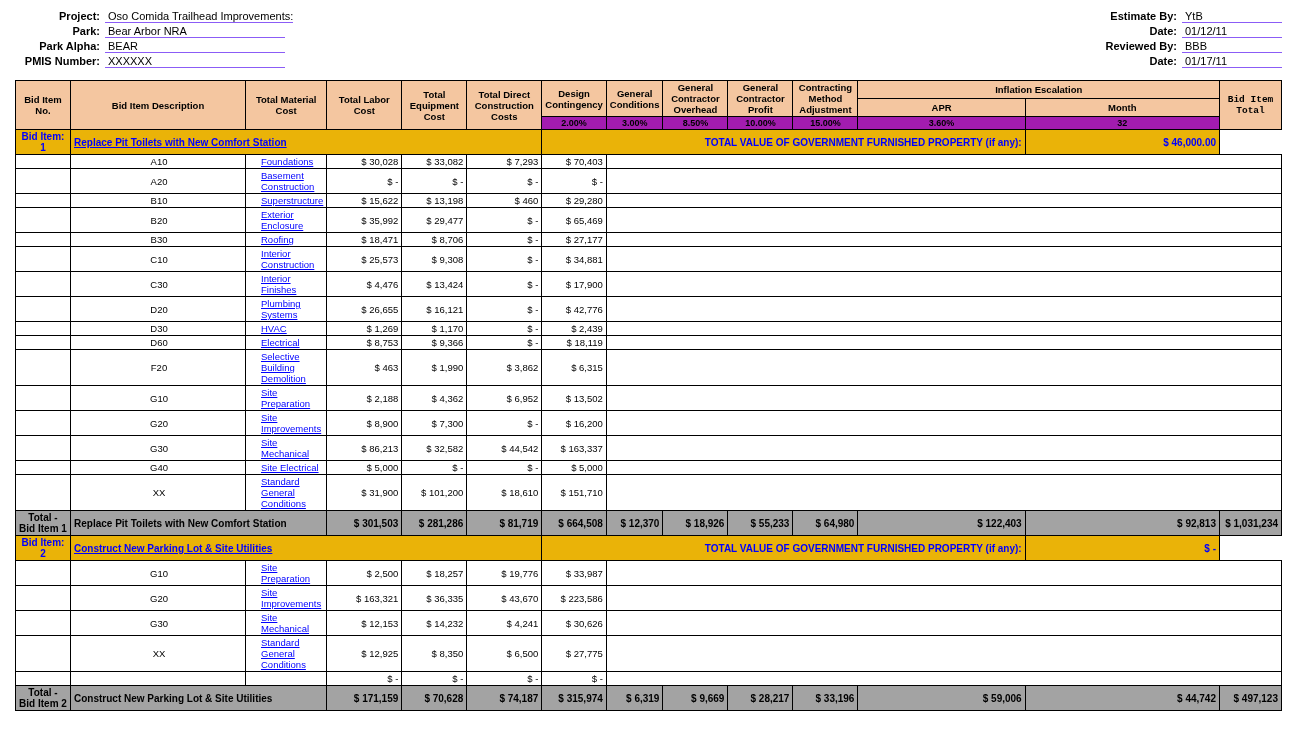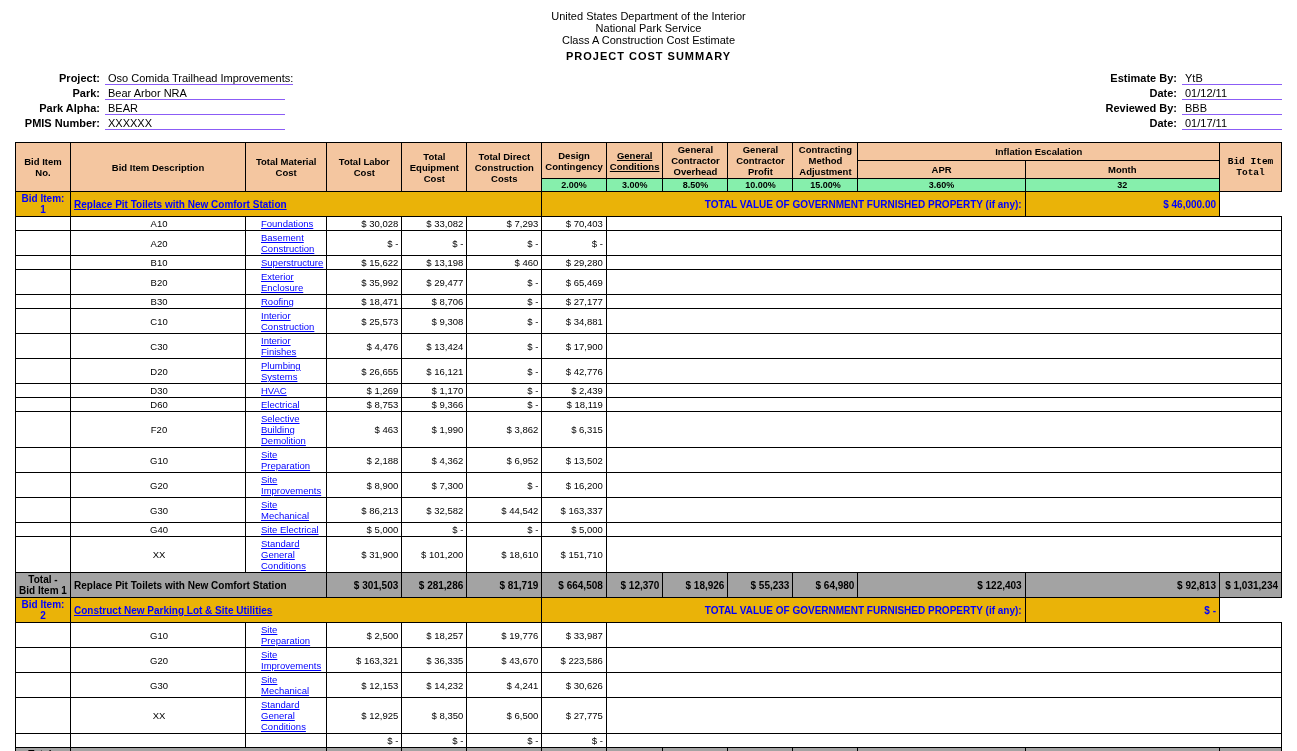--- a/index.html
+++ b/index.html
@@ -18,50 +18,44 @@
     table { border-collapse: collapse; width: 100%; font-size: 10px; }
     th, td { border: 1px solid #000; padding: 1px 3px; vertical-align: middle; }
     .header-group th { background-color: #f4c6a0; text-align: center; font-weight: bold; font-size: 9.5px; }
     .col-bidno { width: 55px; }
     .col-desc { width: 175px; }
     .col-mat { width: 75px; }
     .col-labor { width: 75px; }
     .col-equip { width: 65px; }
     .col-direct { width: 75px; }
     .col-design { width: 55px; }
-    .col-gcond { width: 55px; text-decoration: underline; }
+    .col-gcond { width: 55px; }
     .col-gcoh { width: 65px; }
     .col-gcprof { width: 65px; }
     .col-cma { width: 65px; }
     .col-infl { width: 70px; }
     .col-total { width: 62px; font-family: Liberation Mono, monospace; }
-    .pct-row th { background-color: #86efac; font-size: 9px; text-align: center; }
+    .pct-row th { background-color: #a21caf; font-size: 9px; text-align: center; }
     .bid-item-header td { background-color: #eab308; font-weight: bold; color: #00f; font-size: 10px; margin-top: 36px; }
     .total-row td { background-color: #a3a3a3; font-weight: bold; font-size: 10px; }
     .data-row td { font-size: 9.5px; }
     .right { text-align: right; }
     .center { text-align: center; }
     .blue-link { color: #00f; text-decoration: underline; }
     .indent { padding-left: 5px; }
     .sub-indent { padding-left: 15px; }
     td.money { text-align: right; }
     .gov-prop-label { background-color: #ffff00; font-weight: bold; font-size: 8.5px; text-align: right; }
     .gov-prop-value { background-color: #ffff00; font-weight: bold; font-size: 10px; text-align: right; }
   </style>
 </head>
 <body>
 
 <div class="page">
 
-  <div class="header-center">
-    <div>United States Department of the Interior</div>
-    <div>National Park Service</div>
-    <div>Class A Construction Cost Estimate</div>
-    <div class="project-title">PROJECT COST SUMMARY</div>
-  </div>
 
   <div class="meta-section">
     <div class="meta-left">
       <div class="meta-row">
         <span class="meta-label">Project:</span>
         <span class="meta-value">Oso Comida Trailhead Improvements:</span>
       </div>
       <div class="meta-row">
         <span class="meta-label">Park:</span>
         <span class="meta-value">Bear Arbor NRA</span>

